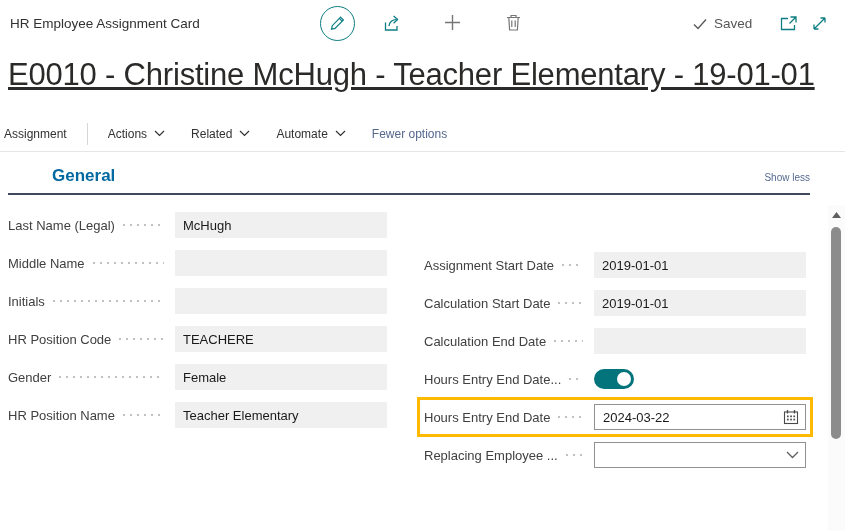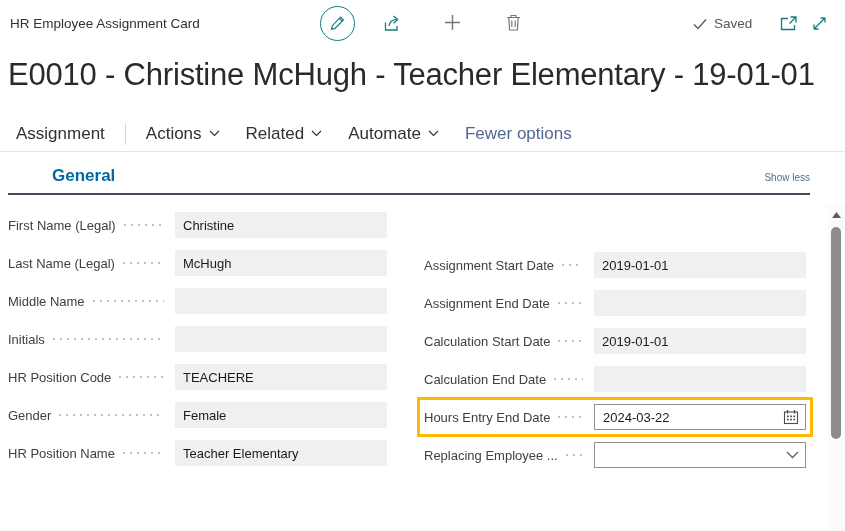--- a/index.html
+++ b/index.html
@@ -19,27 +19,27 @@
   .trash-btn  { left:505px; top:13px; }
   .saved-wrap { position:absolute; left:693px; top:16px; display:flex; align-items:center; gap:7px; }
   .saved-text { font-size:13.5px; color:#565656; }
   .popout-btn { left:779px; top:15px; }
   .expand-btn { left:811px; top:15px; }
 
   
   h1.page-title {
     margin:2px 8px 0; width:832px;
     font-size:31px; font-weight:300; line-height:46px;
-    color:#2b2a29; letter-spacing:-0.2px;
+    color:#2b2a29; letter-spacing:-0.2px;text-decoration:underline;
   }
 
   
   .menubar {
     display:flex; align-items:center; height:36px; margin-top:18px;
-    padding:0 16px; gap:26px; border-bottom:1px solid #e6e6e6; font-size:17px;
+    padding:0 4px; gap:26px; border-bottom:1px solid #e6e6e6; font-size:12px;
   }
   .menu-item { display:flex; align-items:center; gap:7px; color:#323130; cursor:pointer; }
   .menu-item.link { color:var(--link-blue,#54688e); }
   .vdiv { width:1px; height:22px; background:#d6d6d6; margin:0 -6px; }
 
   
   .section-head {
     display:flex; justify-content:space-between; align-items:baseline;
     margin:14px 8px 0; width:802px; padding-bottom:7px;
     border-bottom:2px solid var(--section-underline,#404a5c);
@@ -182,27 +182,20 @@
 <div class="section-head">
   <span class="section-title">General</span>
   <span class="show-less">Show less</span>
 </div>
 
 <div class="fields">
 
   <div class="col">
     <div class="row">
       <div class="labelwrap">
-          <span class="flabel">First Name (Legal)</span>
-          <span class="dots"></span>
-        </div>
-      <div class="input filled">Christine</div>
-    </div>
-    <div class="row">
-      <div class="labelwrap">
           <span class="flabel">Last Name (Legal)</span>
           <span class="dots"></span>
         </div>
       <div class="input filled">McHugh</div>
     </div>
     <div class="row">
       <div class="labelwrap">
           <span class="flabel">Middle Name</span>
           <span class="dots"></span>
         </div>
@@ -241,38 +234,40 @@
   <div class="col right">
     <div class="row">
       <div class="labelwrap">
           <span class="flabel">Assignment Start Date</span>
           <span class="dots"></span>
         </div>
       <div class="input filled">2019-01-01</div>
     </div>
     <div class="row">
       <div class="labelwrap">
-          <span class="flabel">Assignment End Date</span>
+          <span class="flabel">Calculation Start Date</span>
+          <span class="dots"></span>
+        </div>
+      <div class="input filled">2019-01-01</div>
+    </div>
+    <div class="row">
+      <div class="labelwrap">
+          <span class="flabel">Calculation End Date</span>
           <span class="dots"></span>
         </div>
       <div class="input filled"></div>
     </div>
     <div class="row">
       <div class="labelwrap">
-          <span class="flabel">Calculation Start Date</span>
-          <span class="dots"></span>
-        </div>
-      <div class="input filled">2019-01-01</div>
-    </div>
-    <div class="row">
-      <div class="labelwrap">
-          <span class="flabel">Calculation End Date</span>
-          <span class="dots"></span>
-        </div>
-      <div class="input filled"></div>
+          <span class="flabel">Hours Entry End Date...</span>
+          <span class="dots"></span>
+        </div>
+      <div style="width:212px; flex-shrink:0;">
+          <div class="toggle on"></div>
+        </div>
     </div>
     <div class="row highlighted">
       <div class="labelwrap">
           <span class="flabel">Hours Entry End Date</span>
           <span class="dots"></span>
         </div>
       <div class="input box">
         <span>2024-03-22</span>
         <span>
           <svg width="16" height="16" viewBox="0 0 16 16">

